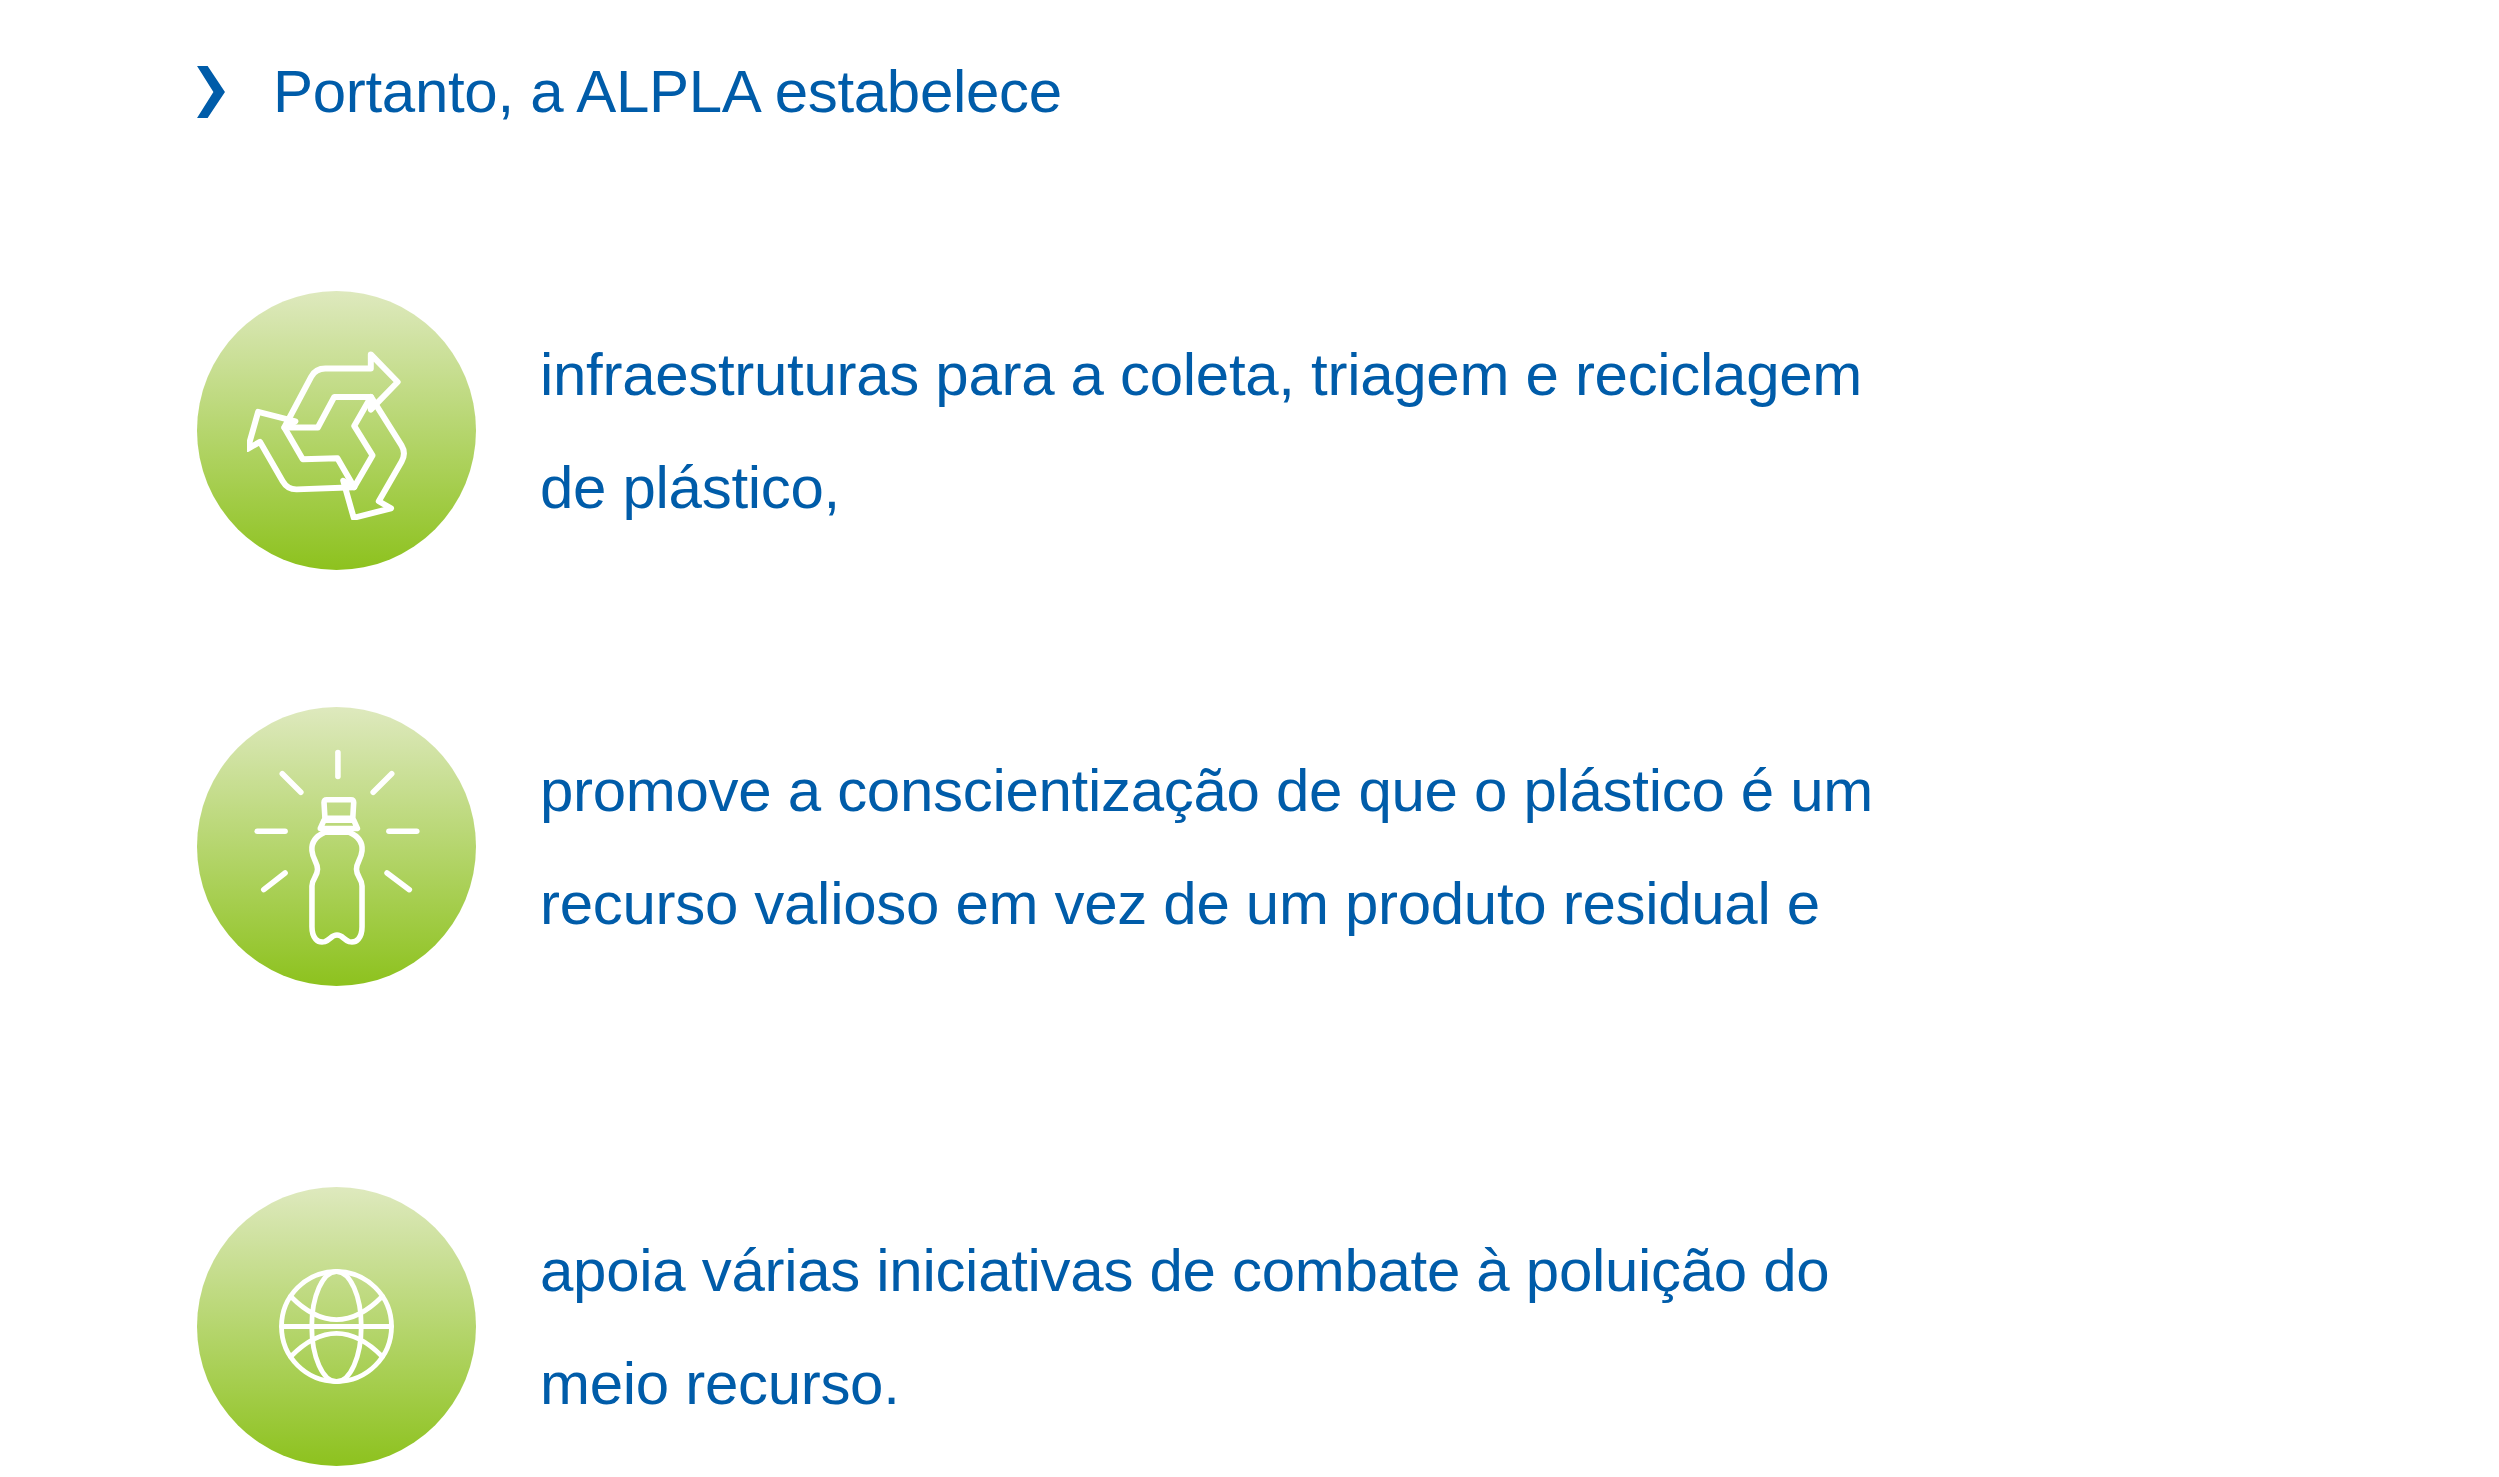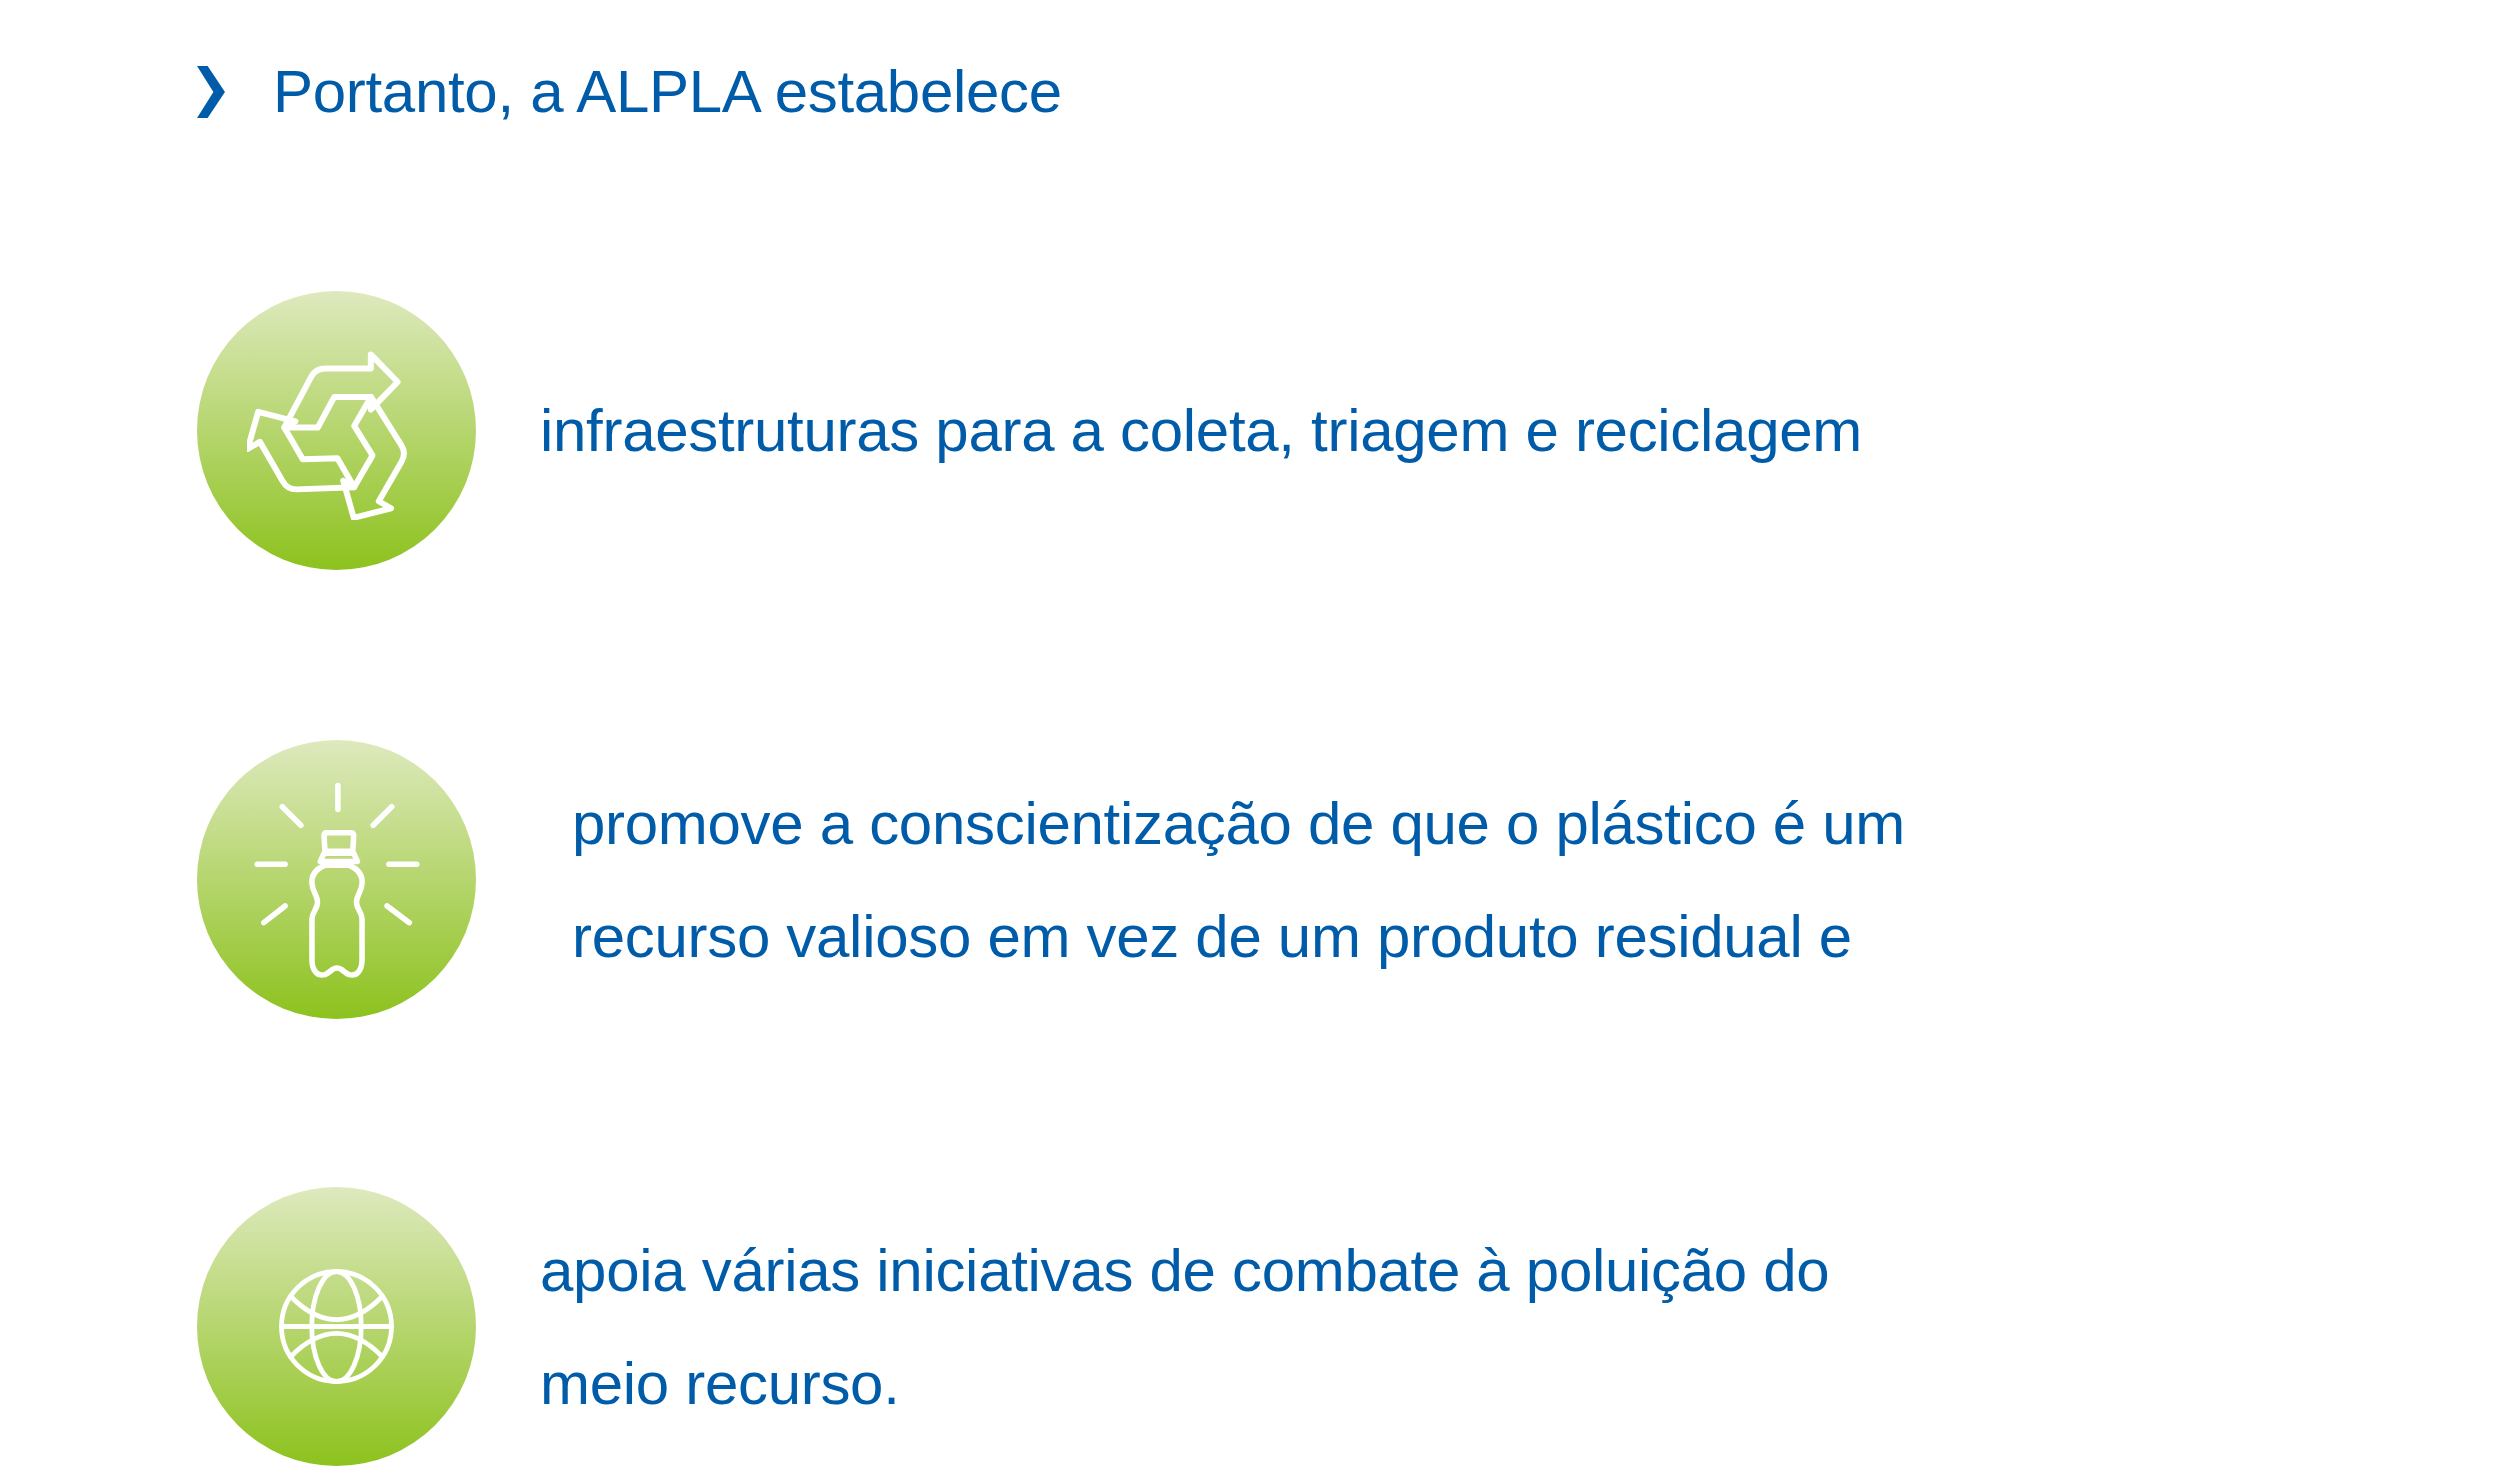--- a/index.html
+++ b/index.html
@@ -27,21 +27,21 @@
     font-size:60px;font-weight:400;line-height:1.2;
     letter-spacing:-0.3px;white-space:nowrap;
   }
 
   
   .row{
     position:absolute;left:197px;
     display:flex;align-items:center;
   }
   .row1{top:291px;}
-  .row2{top:740px;gap:32px;}
+  .row2{top:707px;}
   .row3{top:1187px;}
 
   .icon-circle{
     flex:0 0 auto;
     width:279px;height:279px;border-radius:50%;
     background:linear-gradient(180deg,var(--green-top) 0%,var(--green-bottom) 100%);
     display:flex;align-items:center;justify-content:center;
   }
   .icon-circle svg{display:block;}
 
@@ -71,20 +71,21 @@
       <svg width="179" height="179" viewBox="0 0 120 120" aria-hidden="true" fill="none" stroke="#ffffff" stroke-width="4" stroke-linejoin="round" stroke-linecap="round">
         <g>
           <path d="M 25 58 L 43 24 Q 46 18.5 52.5 18.5 L 83 18.5 L 83 9 L 101 27.5 L 83 46 L 83 37.5 L 58.5 37.5 L 47.5 58 Z"></path>
           <path transform="rotate(120 60 64.5)" d="M 25 58 L 43 24 Q 46 18.5 52.5 18.5 L 83 18.5 L 83 9 L 101 27.5 L 83 46 L 83 37.5 L 58.5 37.5 L 47.5 58 Z"></path>
           <path transform="rotate(240 60 64.5)" d="M 25 58 L 43 24 Q 46 18.5 52.5 18.5 L 83 18.5 L 83 9 L 101 27.5 L 83 46 L 83 37.5 L 58.5 37.5 L 47.5 58 Z"></path>
         </g>
       </svg>
     </div>
     <div class="row-text">
       <div>infraestruturas para a coleta, triagem e reciclagem</div>
+      <div>de plástico,</div>
     </div>
   </div>
 
   <div class="row row2">
     <div class="icon-circle">
       <svg width="204" height="204" viewBox="0 0 220 220" aria-hidden="true" fill="none" stroke="#ffffff" stroke-width="6" stroke-linejoin="round" stroke-linecap="round">
 
         <line x1="111" y1="8" x2="111" y2="34"></line>
         <line x1="51" y1="31" x2="71" y2="51"></line>
         <line x1="169" y1="31" x2="149" y2="51"></line>

